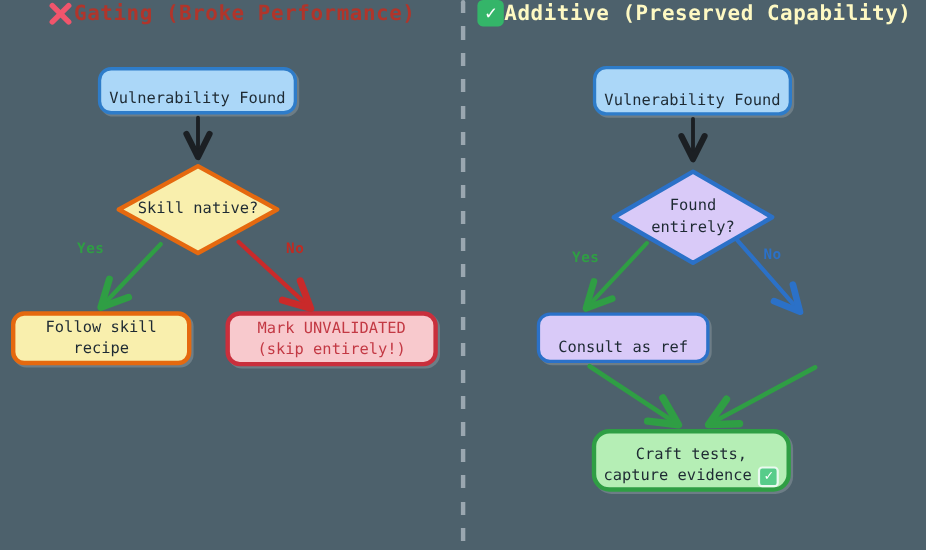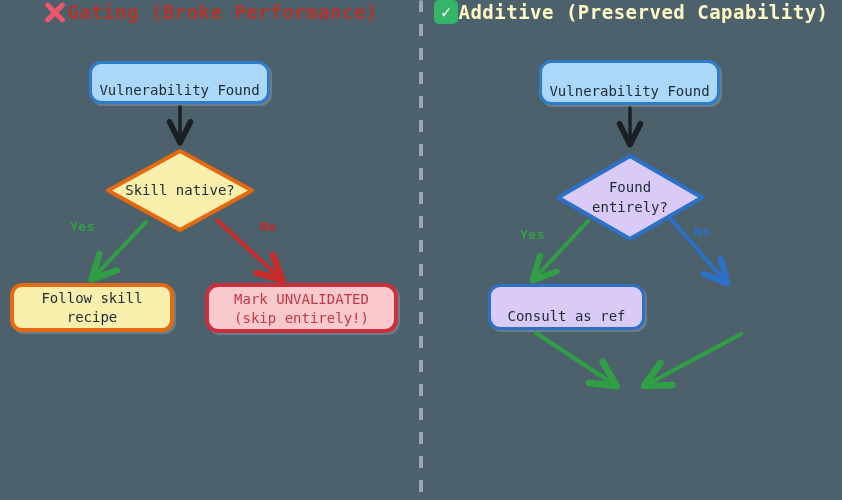--- a/index.html
+++ b/index.html
@@ -136,20 +136,27 @@
   </div>
 
   <span class="branch-label" style="left:520px;top:227px;color:#2f9e44;">Yes</span>
   <span class="branch-label" style="left:694px;top:224px;color:#2b71c8;">No</span>
 
   <div class="node purple-node" style="left:452px;top:284px;width:157px;height:46px;margin-left:36px;">
     <span>Consult as ref</span>
   </div>
 
 
+  <div class="node green-node" style="left:538px;top:390px;width:181px;height:57px;">
+    <span>Craft tests,</span>
+    <span class="merge-line2">
+      <span>capture evidence</span>
+      <span class="checkbox-icon"></span>
+    </span>
+  </div>
 
   <svg class="arrows" width="842" height="500" viewBox="0 0 842 500">
     <defs>
       <marker id="ah-black" markerWidth="9" markerHeight="9" refX="6.5" refY="4" orient="auto">
         <path d="M1,1 L7,4 L1,7" fill="none" stroke="#1b1f23" stroke-width="1.6" stroke-linecap="round" stroke-linejoin="round"></path>
       </marker>
       <marker id="ah-green" markerWidth="9" markerHeight="9" refX="6.5" refY="4" orient="auto">
         <path d="M1,1 L7,4 L1,7" fill="none" stroke="#2f9e44" stroke-width="1.6" stroke-linecap="round" stroke-linejoin="round"></path>
       </marker>
       <marker id="ah-red" markerWidth="9" markerHeight="9" refX="6.5" refY="4" orient="auto">

